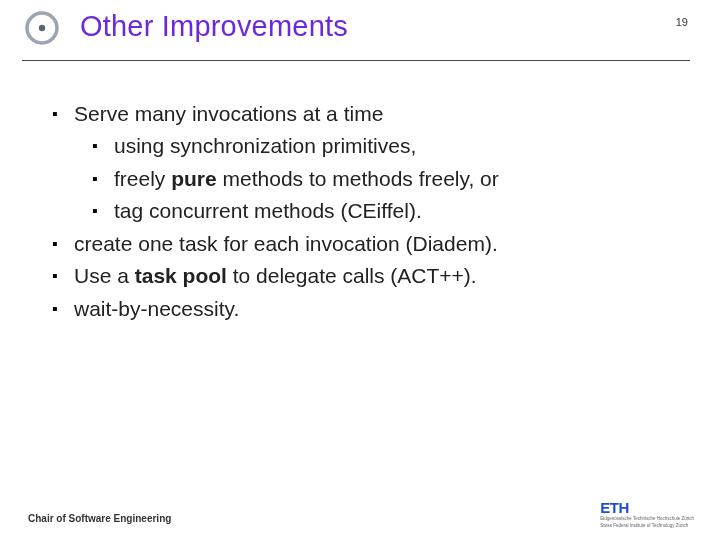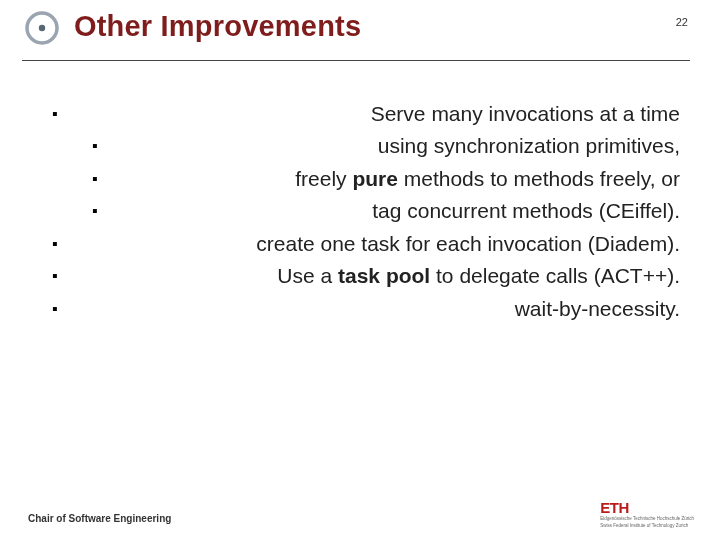--- a/index.html
+++ b/index.html
@@ -22,25 +22,25 @@
   .logo {
     position: absolute;
     left: 2px;
     top: 10px;
     width: 36px;
     height: 36px;
   }
   .logo svg { display:block; }
   .title {
     position: absolute;
-    left: 52px;
+    left: 58px;
     top: 10px;
     font-size: 29px;
-    color: #7f1d1d;
-    font-weight: 700;
+    color: #6d28d9;
+    font-weight: 400;
     letter-spacing: 0.2px;
   }
   .page-number {
     position: absolute;
     right: 2px;
     top: 16px;
     font-size: 11px;
     color: #333;
   }
   .content {
@@ -56,21 +56,20 @@
   .bullet-row.level2 { padding-left: 40px; }
   .bullet-mark {
     flex: 0 0 auto;
     width: 22px;
     font-size: 16px;
     line-height: 30px;
     color: #000;
   }
   .bullet-text {
     flex: 1 1 auto;
-    text-align: right;
   }
   .bold { font-weight: bold; }
   .footer-left {
     position: absolute;
     left: 28px;
     bottom: 16px;
     font-size: 10px;
     font-weight: bold;
     font-family: Arial, sans-serif;
     color: #333;
@@ -79,21 +78,21 @@
     position: absolute;
     right: 26px;
     bottom: 12px;
     text-align: left;
   }
   .eth {
     font-family: Arial, sans-serif;
     font-weight: 900;
     font-size: 15px;
     letter-spacing: -0.5px;
-    color: #b91c1c;
+    color: #1d4ed8;
     line-height: 1;
   }
   .eth-sub {
     font-size: 4.5px;
     color: #666;
     line-height: 1.2;
     font-family: Arial, sans-serif;
     margin-top: 1px;
   }
 </style>
@@ -101,21 +100,21 @@
 <body>
 
 <div class="header">
   <div class="logo">
     <svg width="36" height="36" viewBox="0 0 36 36">
       <circle cx="18" cy="18" r="15" fill="none" stroke="#9aa5b1" stroke-width="3.5"></circle>
       <circle cx="18" cy="18" r="3.2" fill="#5a6675"></circle>
     </svg>
   </div>
   <div class="title">Other Improvements</div>
-  <div class="page-number">22</div>
+  <div class="page-number">19</div>
 </div>
 
 <div class="content" id="bullet-container">
     <div class="bullet-row level1">
       <div class="bullet-mark">▪</div>
       <div class="bullet-text"><span>Serve many invocations at a time</span></div>
     </div>
     <div class="bullet-row level2">
       <div class="bullet-mark">▪</div>
       <div class="bullet-text"><span>using synchronization primitives,</span></div>

